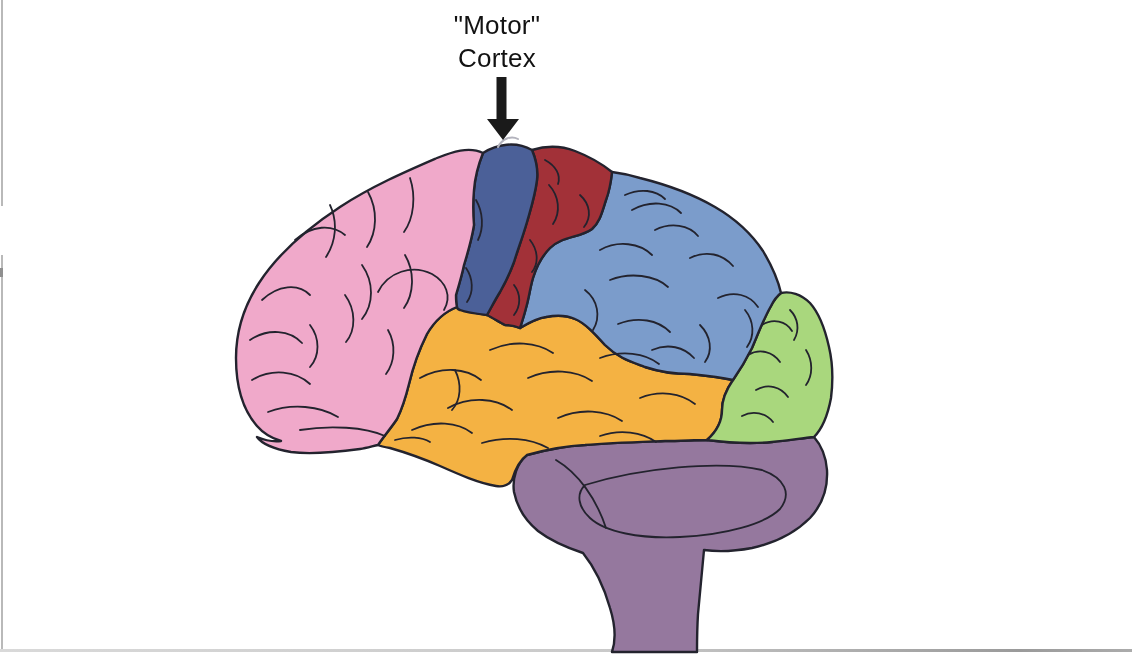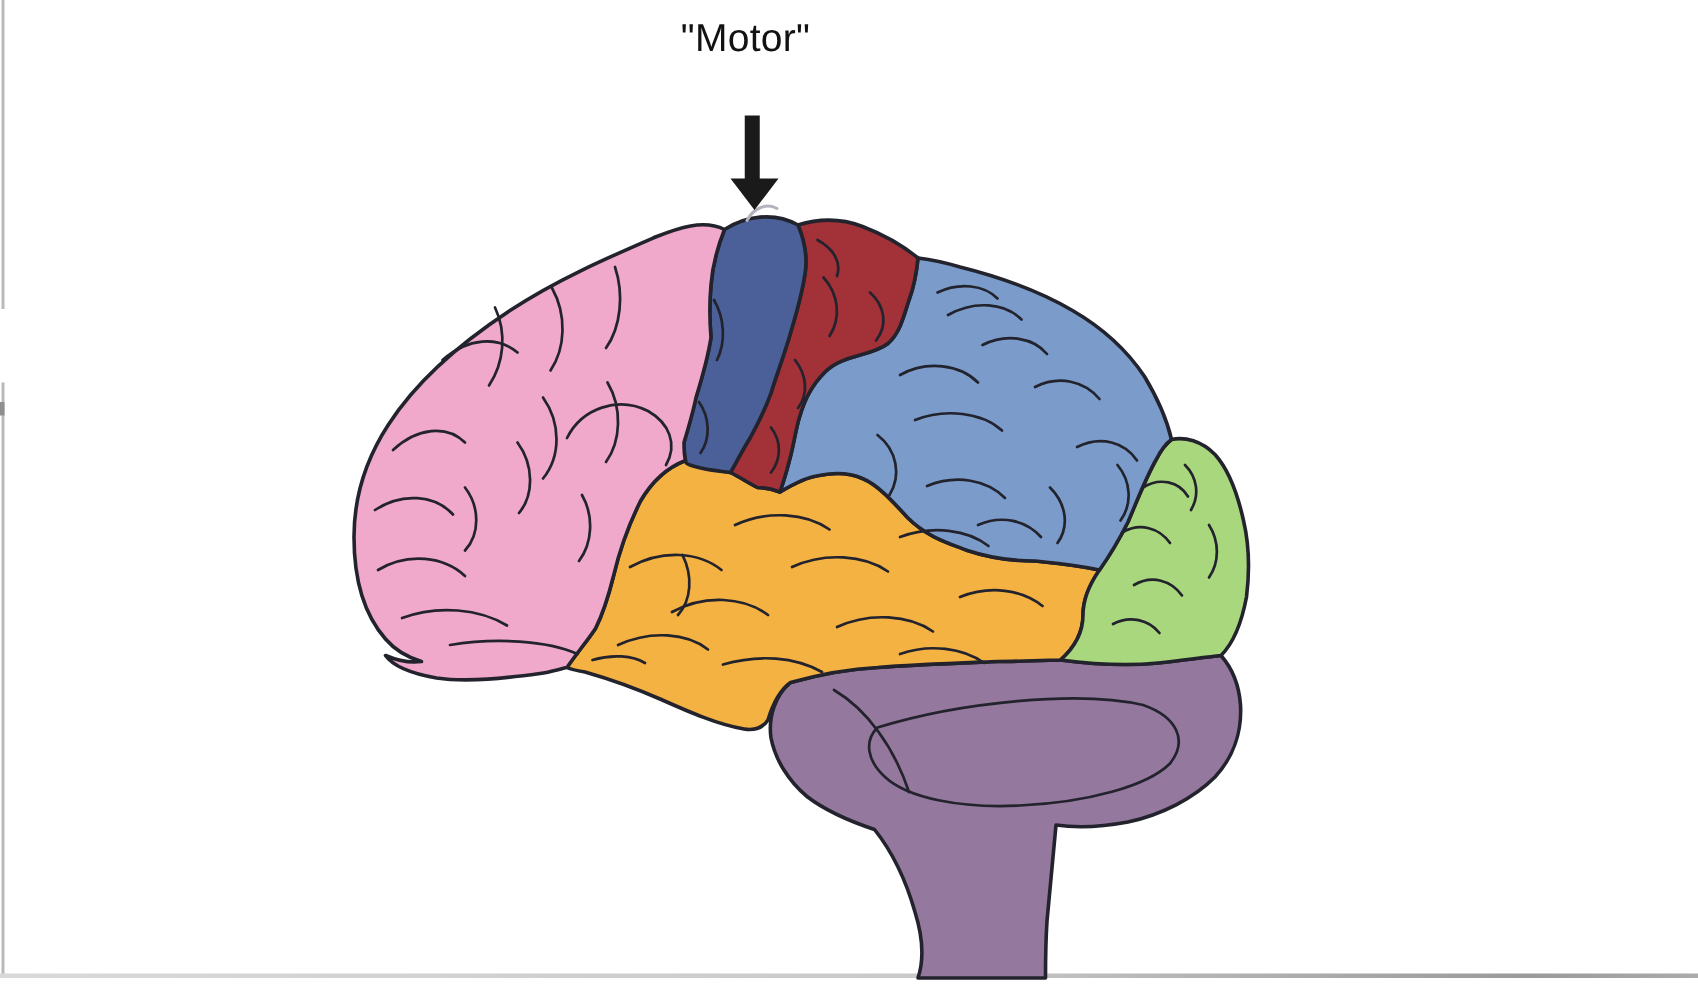--- a/index.html
+++ b/index.html
@@ -30,20 +30,21 @@
 
 <div class="stage">
 
   <div class="page-edge-v edge-seg1"></div>
   <div class="page-edge-v edge-seg2"></div>
   <div class="edge-tick"></div>
   <div class="page-edge-bottom"></div>
 
   <div class="diagram-label">
     <div>"Motor"</div>
+    <div>Cortex</div>
   </div>
 
   <svg class="brain" width="1132" height="657" viewBox="0 0 1132 657">
 
     <g stroke="#23232e">
 
       <path class="region" d="M527,455 C545,450 565,446 585,445 C610,443 640,442 665,441 C680,441 695,440 707,440
            C730,443 752,444 772,442 C790,440 804,438 814,437
            C821,445 826,456 827,470 C828,488 822,505 810,518 C796,532 775,543 752,548
            C736,551 718,552 704,550 C702,570 700,592 698,614 C697,630 697,643 697,652

